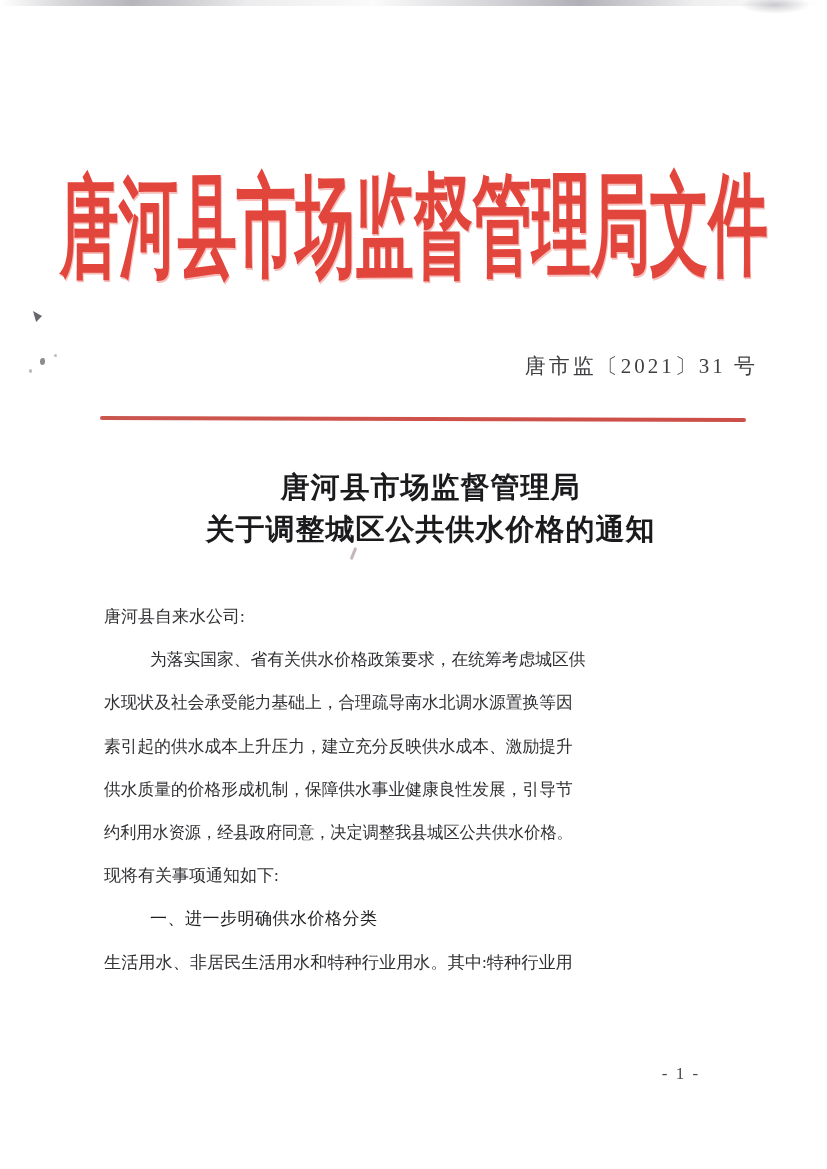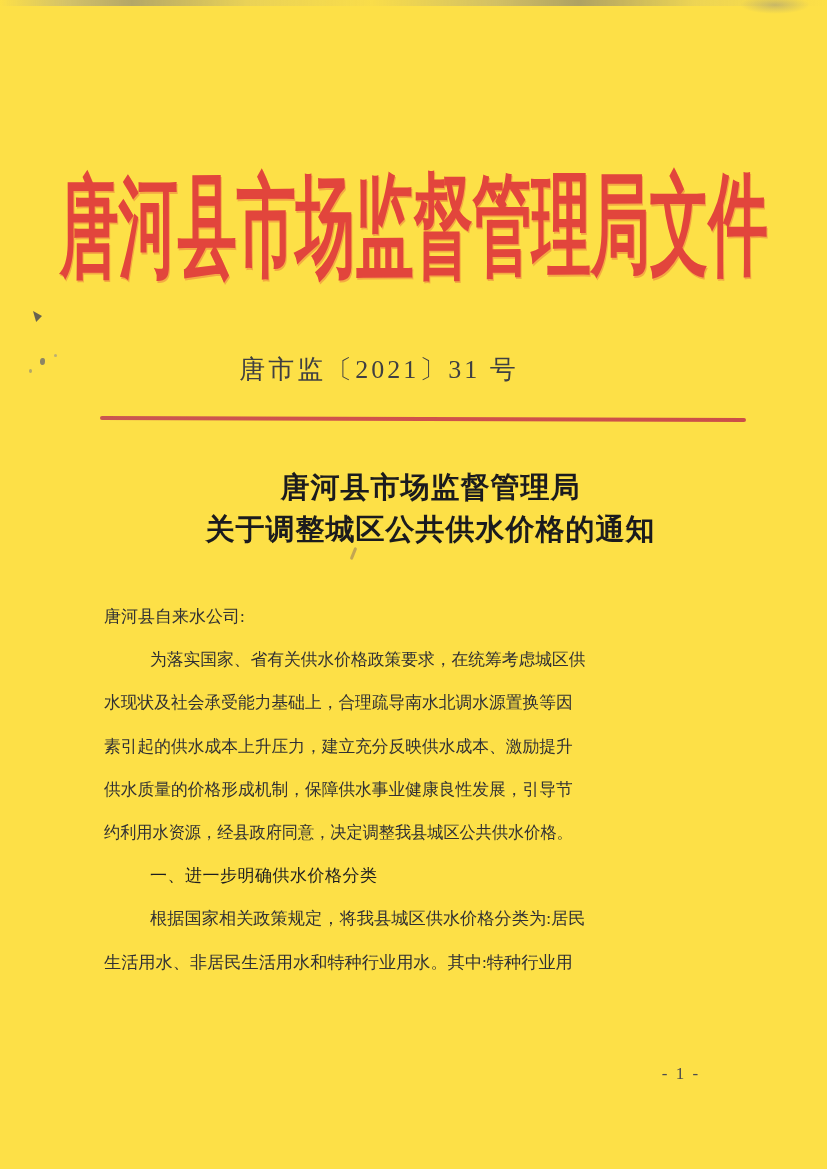--- a/index.html
+++ b/index.html
@@ -4,21 +4,21 @@
 <style>
   html, body {
     margin: 0;
     padding: 0;
     background: #e9e9e9;
   }
   .page {
     position: relative;
     width: 827px;
     height: 1169px;
-    background: #fde047;
+    background: #ffffff;
     overflow: hidden;
     font-family: "Liberation Serif", "DejaVu Serif", serif;
   }
   
   .top-edge {
     position: absolute;
     top: 0; left: 0;
     width: 100%; height: 6px;
     background: linear-gradient(to right,
       rgba(150,150,158,0) 0%,
@@ -90,22 +90,22 @@
     color: #e2453c;
     text-shadow: 1px 1px 0 rgba(226,69,60,0.35);
     transform: scaleY(1.88) rotate(-0.15deg);
     transform-origin: top center;
     white-space: nowrap;
   }
   .doc-number {
     position: absolute;
     top: 352px; left: 0;
     width: 758px;
-    text-align: center;
-    font-size: 26px;
+    text-align: right;
+    font-size: 21px;
     letter-spacing: 3px;
     color: #3f3f42;
   }
   .divider {
     position: absolute;
     left: 100px; top: 417px;
     width: 646px; height: 4px;
     background: linear-gradient(to right, #c95750, #d0534b 40%, #cb4f48);
     border-radius: 2px;
     transform: rotate(0.18deg);
@@ -182,20 +182,20 @@
     <div>关于调整城区公共供水价格的通知</div>
   </div>
 
   <div class="doc-body">
       <div class="body-line"><span class="line-text">唐河县自来水公司:</span></div>
       <div class="body-line indent fill"><span class="line-text" style="transform: scaleX(0.98527);">为落实国家、省有关供水价格政策要求，在统筹考虑城区供</span></div>
       <div class="body-line fill"><span class="line-text" style="transform: scaleX(0.984802);">水现状及社会承受能力基础上，合理疏导南水北调水源置换等因</span></div>
       <div class="body-line fill"><span class="line-text" style="transform: scaleX(0.984802);">素引起的供水成本上升压力，建立充分反映供水成本、激励提升</span></div>
       <div class="body-line fill"><span class="line-text" style="transform: scaleX(0.984802);">供水质量的价格形成机制，保障供水事业健康良性发展，引导节</span></div>
       <div class="body-line fill"><span class="line-text" style="transform: scaleX(0.950844);">约利用水资源，经县政府同意，决定调整我县城区公共供水价格。</span></div>
+      <div class="body-line"><span class="line-text">现将有关事项通知如下:</span></div>
       <div class="body-line indent bold"><span class="line-text">一、进一步明确供水价格分类</span></div>
-      <div class="body-line indent fill"><span class="line-text" style="transform: scaleX(1.01341);">根据国家相关政策规定，将我县城区供水价格分类为:居民</span></div>
       <div class="body-line fill"><span class="line-text" style="transform: scaleX(1.01087);">生活用水、非居民生活用水和特种行业用水。其中:特种行业用</span></div>
     </div>
 
   <div class="page-number">- 1 -</div>
 
 </div>
 
 </body></html>

